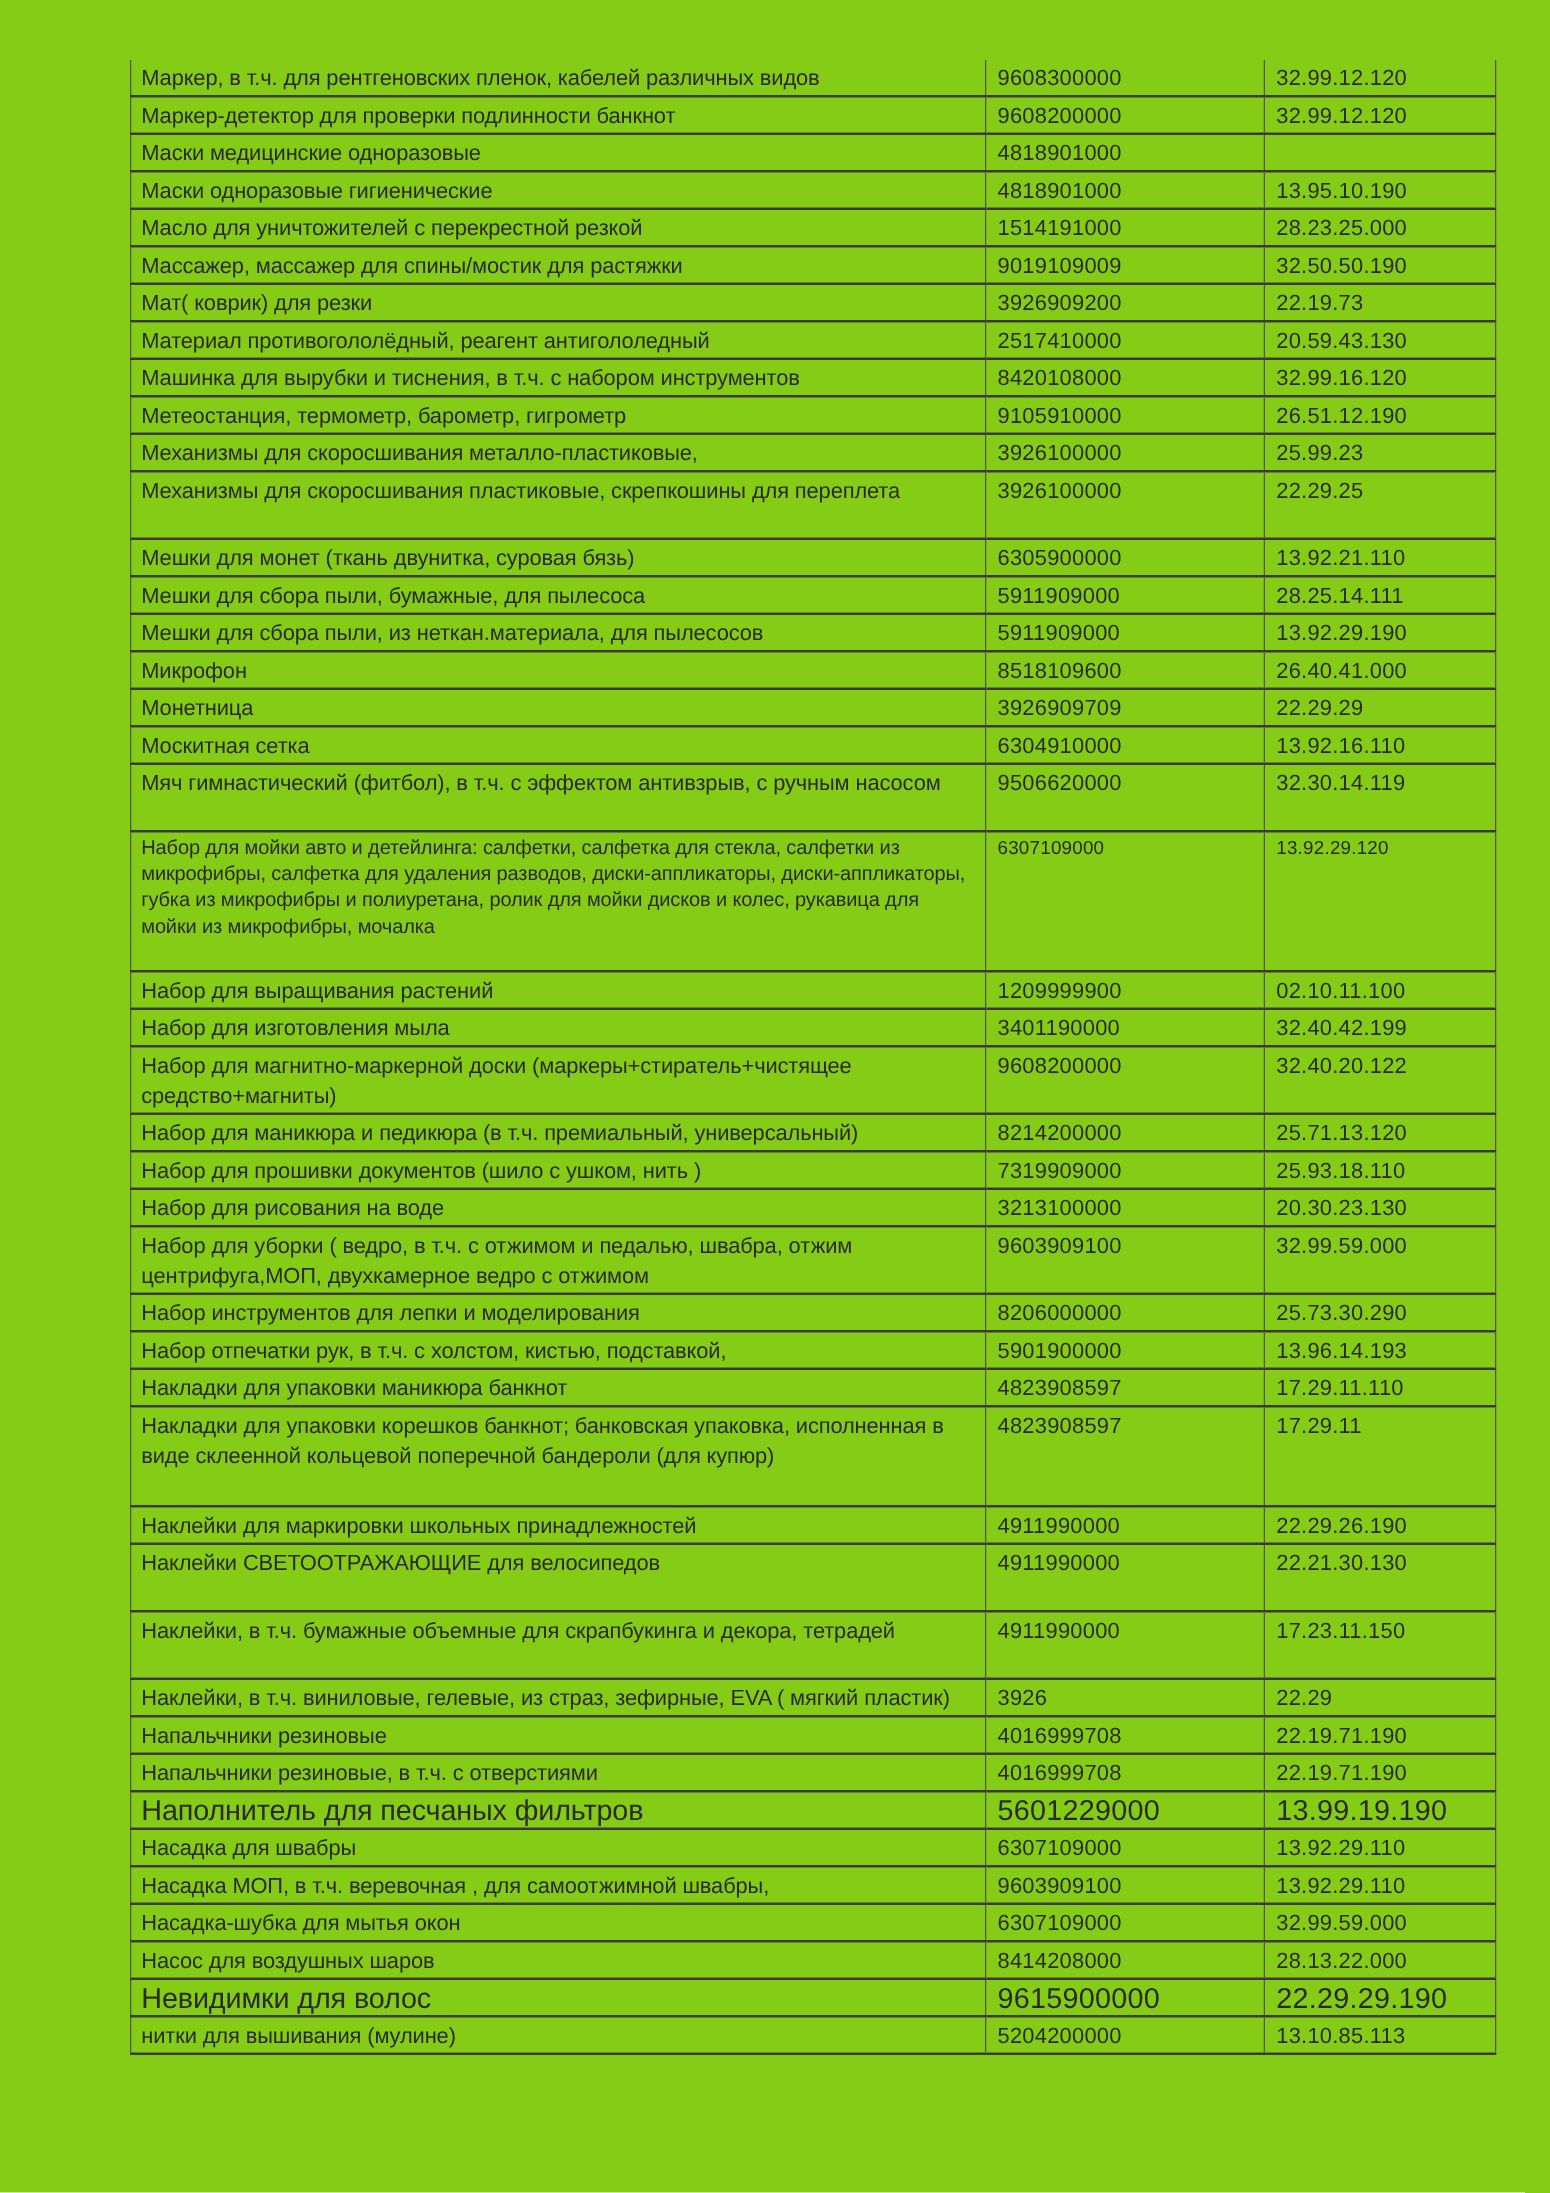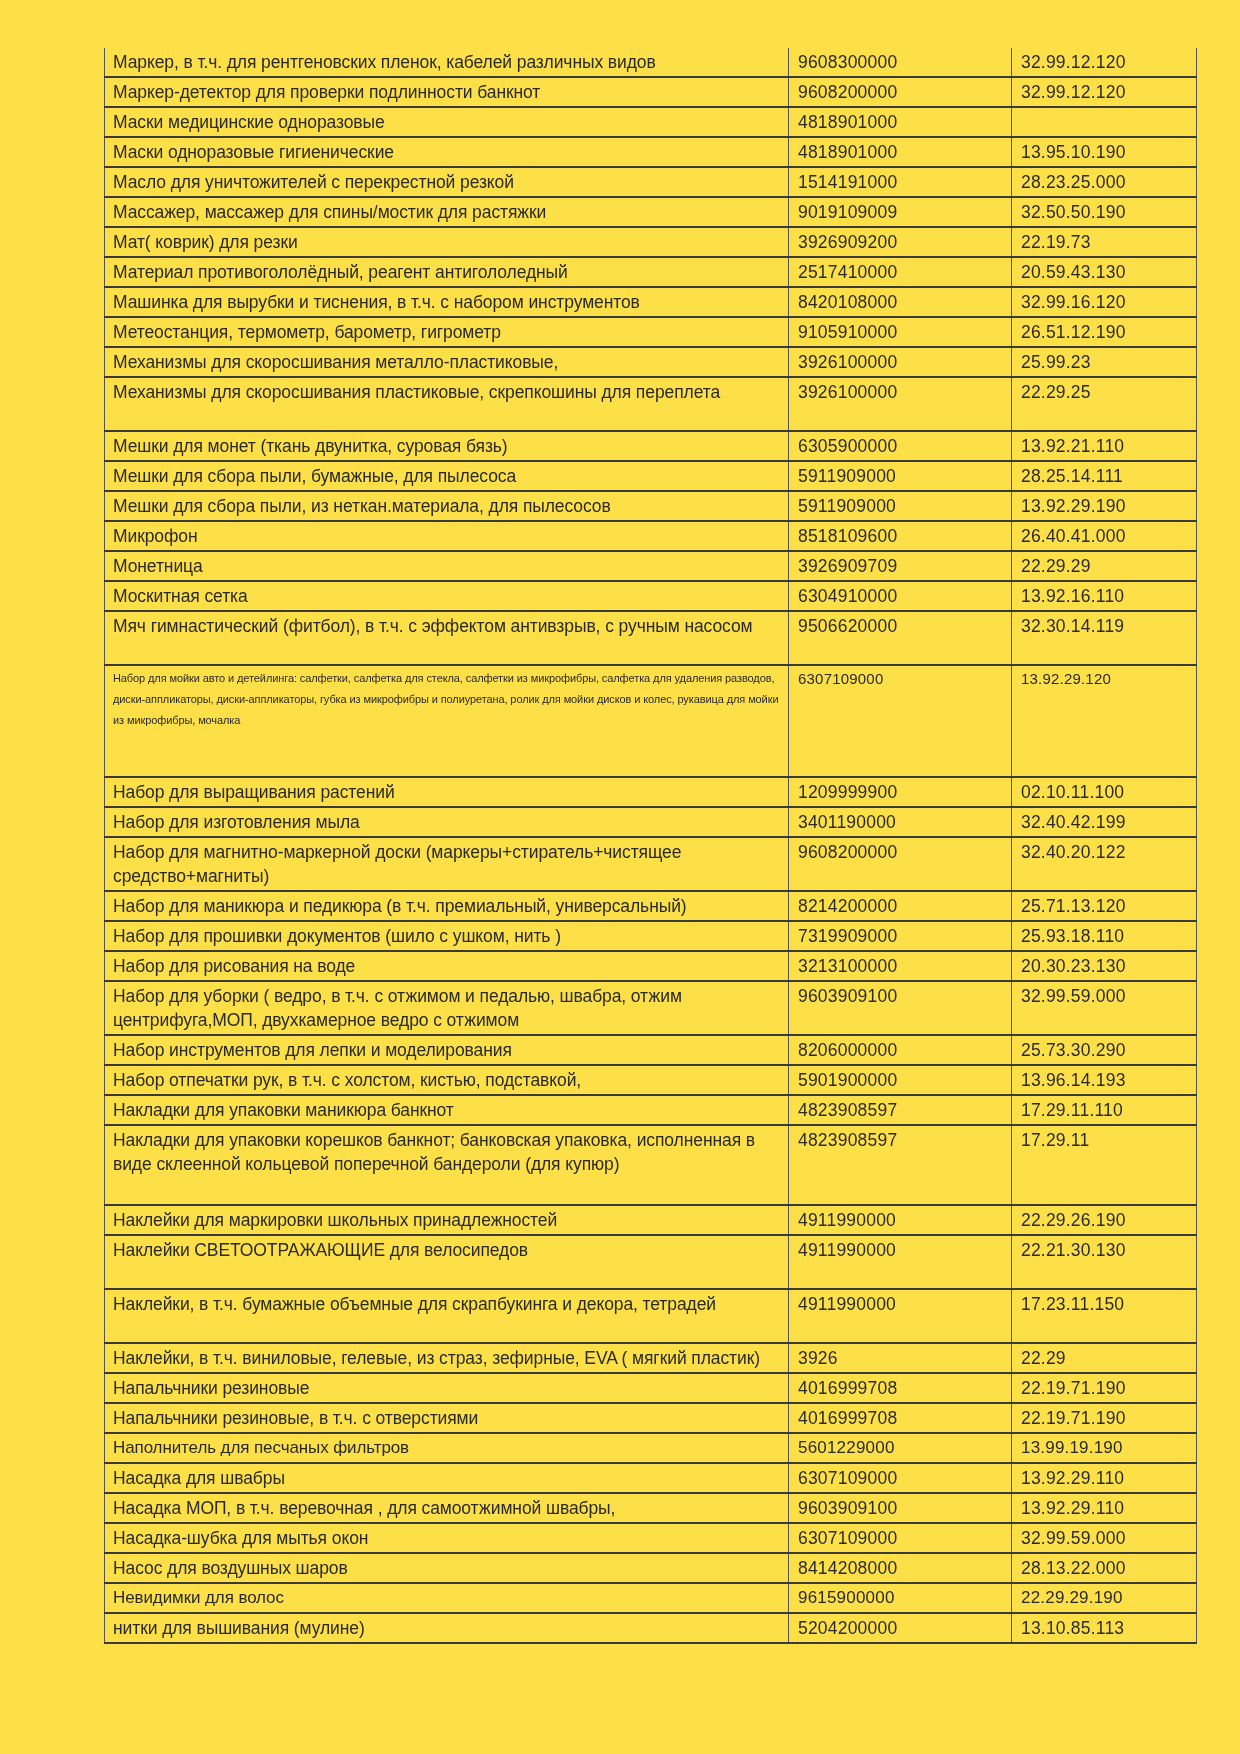--- a/index.html
+++ b/index.html
@@ -1,40 +1,40 @@
 <!DOCTYPE html>
 <html><head>
 <meta charset="utf-8">
 <style>
   html, body { margin: 0; padding: 0; background: #ffffff; }
   body { width: 1240px; height: 1754px; position: relative; overflow: hidden; }
-  .page { position: absolute; left: 0; top: 0; width: 1240px; height: 1754px; background: #fde047; }
+  .page { position: absolute; left: 0; top: 0; width: 1240px; height: 1754px; background: #84cc16; }
   table.codes {
     position: absolute; left: 104px; top: 48px; width: 1092px;
     border-collapse: collapse; table-layout: fixed;
     font-family: "Liberation Sans", "DejaVu Sans", sans-serif;
     font-size: 17.5px; color: #2a2a2a;
   }
   table.codes col.c1 { width: 684px; }
   table.codes col.c2 { width: 223px; }
   table.codes col.c3 { width: 185px; }
   table.codes td {
     border-left: 1.3px solid #555; border-right: 1.3px solid #555;
     border-bottom: 2px solid #3a3a3a;
     padding: 2px 6px 2px 8px; vertical-align: top;
     line-height: 24px; height: 24px;
   }
   table.codes tr:first-child td { border-top: none; }
   table.codes td.name { letter-spacing: -0.1px; }
   table.codes td.code, table.codes td.okpd { padding-left: 9px; letter-spacing: 0.2px; }
   table.codes tr.h2 td { height: 48px; }
   table.codes tr.h3 td { height: 74px; margin-top: 38px; }
-  table.codes tr.h5 td { height: 106px; line-height: 21px; font-size: 11px; }
+  table.codes tr.h5 td { height: 106px; line-height: 21px; font-size: 16px; }
   table.codes tr.h5 td.code, table.codes tr.h5 td.okpd { font-size: 15px; }
-  table.codes tr.big td { font-size: 17px; }
+  table.codes tr.big td { font-size: 23px; }
 </style>
 </head>
 <body>
 
 <div class="page">
   <table class="codes">
     <colgroup>
         <col class="c1">
         <col class="c2">
         <col class="c3">

